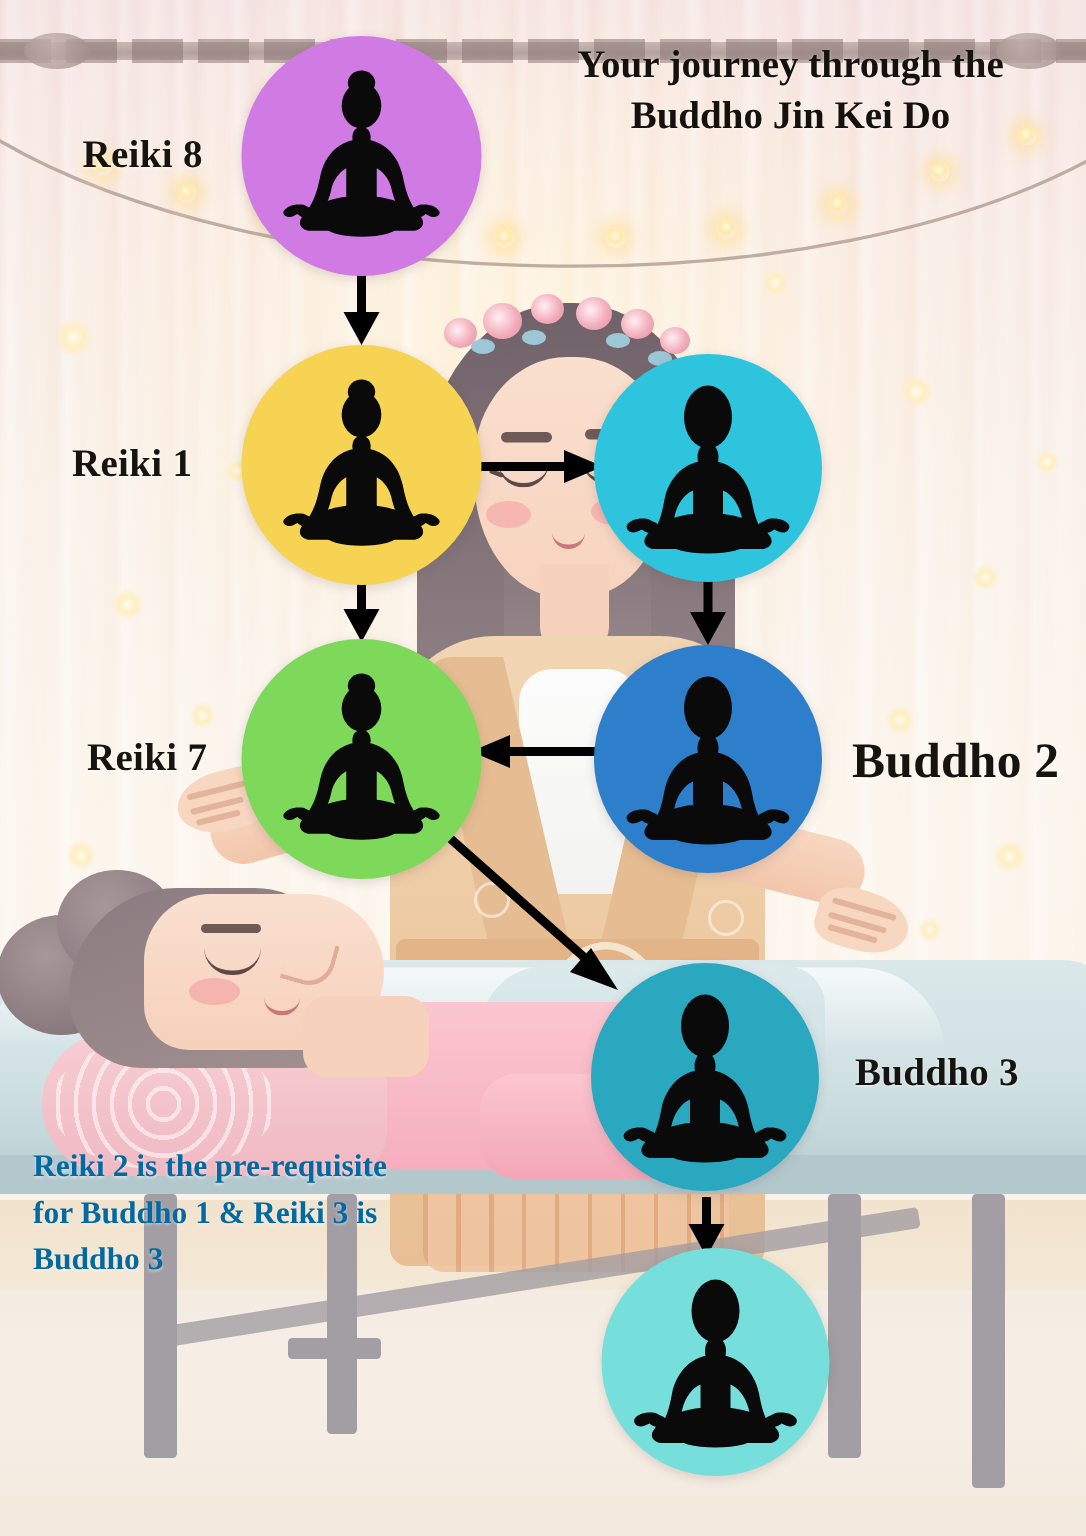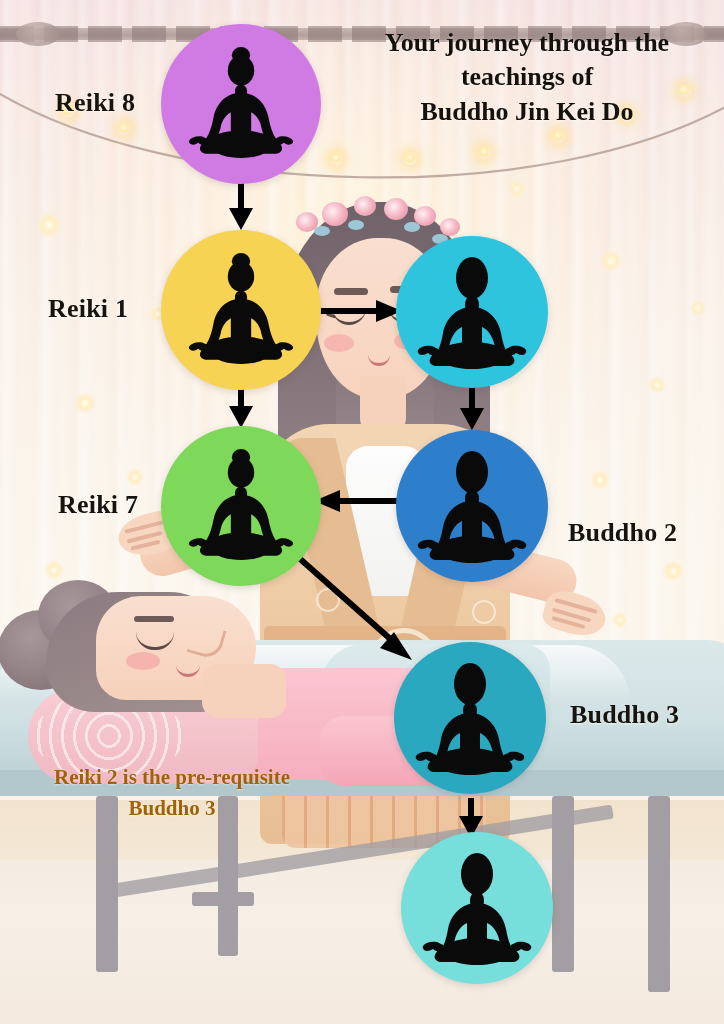--- a/index.html
+++ b/index.html
@@ -214,21 +214,21 @@
 
   .title{
     position:absolute;left:362px;top:26px;width:330px;
     text-align:center;color:#15110d;font-weight:bold;
     font-size:26px;line-height:1.32;
     font-family:"Liberation Serif", serif;
     text-shadow:0 1px 2px rgba(255,255,255,.55);
   }
   .note{
     position:absolute;left:22px;top:762px;width:300px;
-    text-align:center;color:#a16207;font-weight:bold;
+    text-align:left;color:#0369a1;font-weight:bold;
     font-size:21px;line-height:1.48;
     font-family:"Liberation Serif", serif;
     text-shadow:0 1px 2px rgba(255,255,255,.5);
   }
 </style>
 </head>
 <body>
 
 <div id="poster">
 
@@ -476,21 +476,21 @@
         <ellipse cx="60" cy="26" rx="16" ry="21"></ellipse>
         <path d="M60 44 c-5 0 -7 4 -7 9 c0 5 3 8 7 8 s7 -3 7 -8 c0 -5 -2 -9 -7 -9z"></path>
         <path d="M60 55 c-15 0 -26 11 -29 26 c-2 11 -4 17 -9 24 c-2 3 1 6 4 5 c7 -3 10 -10 12 -19 c2 -8 7 -14 12 -16 l0 32 l20 0 l0 -32 c5 2 10 8 12 16 c2 9 5 16 12 19 c3 1 6 -2 4 -5 c-5 -7 -7 -13 -9 -24 c-3 -15 -14 -26 -29 -26z"></path>
         <path d="M60 90 c-19 0 -35 6 -41 15 c-3 4 -1 8 4 9 l74 0 c5 -1 7 -5 4 -9 c-6 -9 -22 -15 -41 -15z"></path>
         <path d="M20 94 c-7 -1 -12 1 -14 4 c-1 2 1 5 4 5 c2 0 4 -1 6 -2 c2 2 5 3 9 2 c3 -1 3 -6 -1 -7 z"></path>
         <path d="M100 94 c7 -1 12 1 14 4 c1 2 -1 5 -4 5 c-2 0 -4 -1 -6 -2 c-2 2 -5 3 -9 2 c-3 -1 -3 -6 1 -7 z"></path>
         <ellipse cx="60" cy="110" rx="26" ry="7"></ellipse>
       </g>
     </svg>
   </div>
-  <div class="nlabel" style="left:568px;top:518px;font-size:26px;">Buddho 2</div>
+  <div class="nlabel" style="left:568px;top:490px;font-size:33px;">Buddho 2</div>
 
   <div class="node" style="left:394px;top:642px;width:152px;height:152px;background:#29A8C0;">
     <svg width="120" height="120" viewBox="0 0 120 120">
       <g fill="#0a0a0a">
         <ellipse cx="60" cy="26" rx="16" ry="21"></ellipse>
         <path d="M60 44 c-5 0 -7 4 -7 9 c0 5 3 8 7 8 s7 -3 7 -8 c0 -5 -2 -9 -7 -9z"></path>
         <path d="M60 55 c-15 0 -26 11 -29 26 c-2 11 -4 17 -9 24 c-2 3 1 6 4 5 c7 -3 10 -10 12 -19 c2 -8 7 -14 12 -16 l0 32 l20 0 l0 -32 c5 2 10 8 12 16 c2 9 5 16 12 19 c3 1 6 -2 4 -5 c-5 -7 -7 -13 -9 -24 c-3 -15 -14 -26 -29 -26z"></path>
         <path d="M60 90 c-19 0 -35 6 -41 15 c-3 4 -1 8 4 9 l74 0 c5 -1 7 -5 4 -9 c-6 -9 -22 -15 -41 -15z"></path>
         <path d="M20 94 c-7 -1 -12 1 -14 4 c-1 2 1 5 4 5 c2 0 4 -1 6 -2 c2 2 5 3 9 2 c3 -1 3 -6 -1 -7 z"></path>
         <path d="M100 94 c7 -1 12 1 14 4 c1 2 -1 5 -4 5 c-2 0 -4 -1 -6 -2 c-2 2 -5 3 -9 2 c-3 -1 -3 -6 1 -7 z"></path>
@@ -509,22 +509,22 @@
         <path d="M60 90 c-19 0 -35 6 -41 15 c-3 4 -1 8 4 9 l74 0 c5 -1 7 -5 4 -9 c-6 -9 -22 -15 -41 -15z"></path>
         <path d="M20 94 c-7 -1 -12 1 -14 4 c-1 2 1 5 4 5 c2 0 4 -1 6 -2 c2 2 5 3 9 2 c3 -1 3 -6 -1 -7 z"></path>
         <path d="M100 94 c7 -1 12 1 14 4 c1 2 -1 5 -4 5 c-2 0 -4 -1 -6 -2 c-2 2 -5 3 -9 2 c-3 -1 -3 -6 1 -7 z"></path>
         <ellipse cx="60" cy="110" rx="26" ry="7"></ellipse>
       </g>
     </svg>
   </div>
 
   <div class="title">
     <div>Your journey through the</div>
-    <div>teachings of</div>
     <div>Buddho Jin Kei Do</div>
   </div>
 
   <div class="note">
     <div>Reiki 2 is the pre-requisite</div>
+    <div>for Buddho 1 &amp; Reiki 3 is</div>
     <div>Buddho 3</div>
   </div>
 
 </div>
 
 </body></html>

